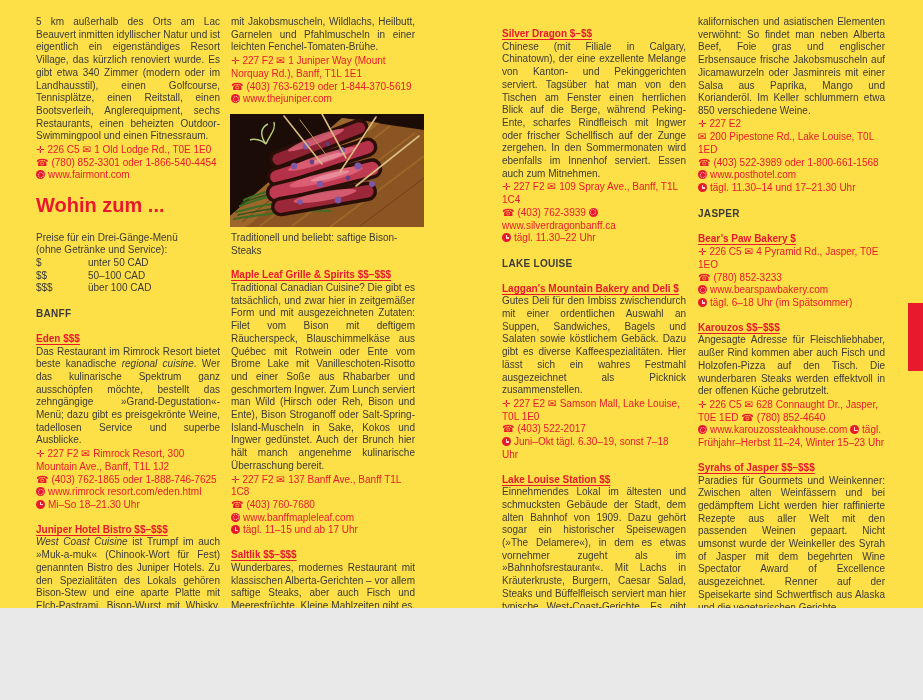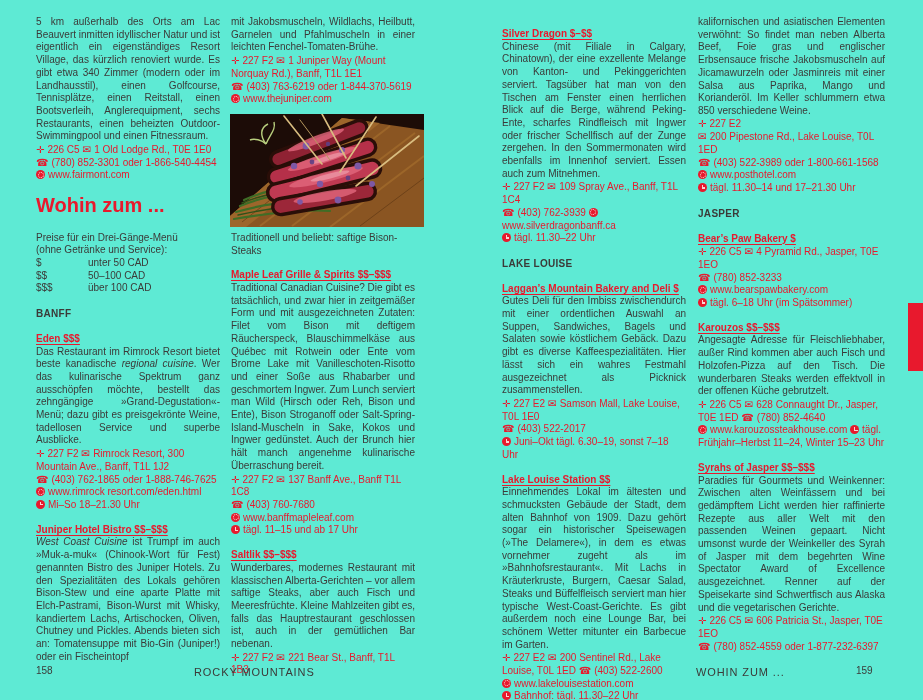--- a/index.html
+++ b/index.html
@@ -1,16 +1,16 @@
 <!DOCTYPE html>
 <html lang="de"><head>
 <meta charset="utf-8">
 <style>
   html,body{margin:0;padding:0;background:#e9e9e9;}
-  #page{position:relative;width:923px;height:700px;background:#5eead4;overflow:hidden;
+  #page{position:relative;width:923px;height:608px;background:#fde047;overflow:hidden;
         font-family:"Liberation Sans","DejaVu Sans",sans-serif;color:#3b3a38;}
   .col{position:absolute;top:16px;width:184px;font-size:10px;line-height:12.7px;}
   #col1{left:36px}#col2{left:231px}#col3{left:502px}#col4{left:698px;width:187px}
   .body-paragraph{color:#3b3a38;text-align:justify;}
   .body-paragraph i{font-style:italic;margin-top:46px;}
   .info-block{color:#e8192d;}
   .info-line{}
   .icn{color:#e8192d;margin-right:3px;}
   .icn-mail{font-size:10.5px;}
   .icn-web,.icn-clock{display:inline-block;width:9px;height:9px;border-radius:50%;

